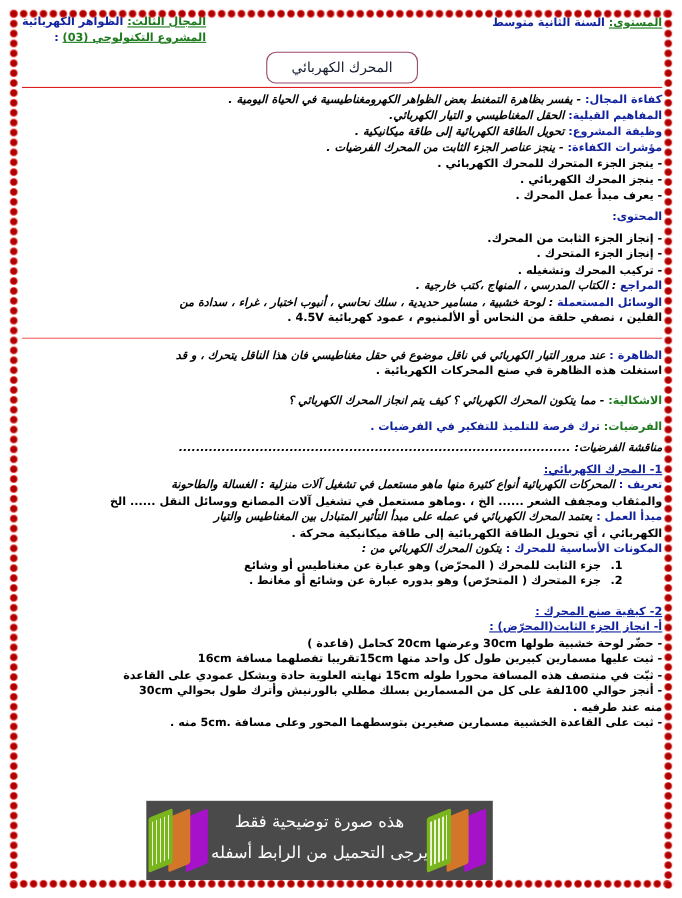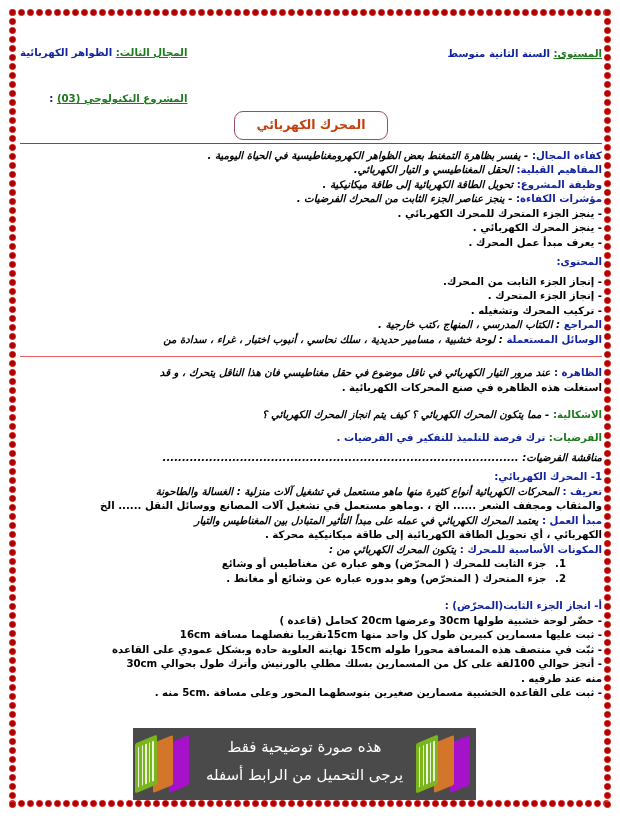--- a/index.html
+++ b/index.html
@@ -68,21 +68,21 @@
     flex-direction: row;
     justify-content: space-between;
     align-items: flex-start;
     width: 100%;
   }
   .header-left, .header-right {
     white-space: nowrap;
   }
   .header-right { text-align: right; }
   .header-left { text-align: left; padding-top: 1px; }
-  .hline { white-space: nowrap; margin-top: 32px; }
+  .hline { white-space: nowrap; }
   .lbl-green {
     color: #1f7a1f;
     text-decoration: underline;
   }
   .lbl-blue {
     color: #12239e;
   }
   .lbl-green-hl {
     color: #1f7a1f;
   }
@@ -93,23 +93,23 @@
   .title-wrap {
     display: flex;
     justify-content: center;
     margin-top: 4px;
     margin-bottom: 3px;
   }
   .title-pill {
     border: 1.6px solid #9a4a6e;
     border-radius: 9px;
     padding: 4px 22px 5px 22px;
-    color: #c2410c;
+    color: #0f172a;
     font-size: 12.5px;
-    font-weight: bold;
+    font-weight: normal;
     background: #ffffff;
     letter-spacing: 0;
   }
 
   
   .rule-top {
     height: 0;
     border-top: 1.6px solid #e02020;
     margin: 1px 0 5px 0;
   }
@@ -140,33 +140,34 @@
   .li-idx {
     display: inline-block;
     min-width: 16px;
     text-align: right;
   }
 
   .dots { letter-spacing: 0.3px; }
 
   .sec-head {
     color: #12239e;
+    text-decoration: underline;
     font-weight: bold;
   }
 
   .spacer-2 { height: 5px; }
   .spacer-3 { height: 9px; }
   .spacer-4 { height: 13px; }
 
   
   .banner {
     position: absolute;
     left: 133px;
     top: 728px;
-    width: 343px;
+    width: 315px;
     height: 72px;
     background: #4a4a4a;
     z-index: 8;
     overflow: hidden;
   }
   .banner-text {
     position: absolute;
     left: 0; right: 0; top: 6px;
     text-align: center;
     color: #ffffff;
@@ -290,20 +291,21 @@
 
     <div class="block">
       <div class="row">
         <span class="lbl-blue">المراجع</span>
         <span class="txt-black">: الكتاب المدرسي ، المنهاج ،كتب خارجية .</span>
       </div>
       <div class="row">
         <span class="lbl-blue">الوسائل المستعملة</span>
         <span class="txt-black">: لوحة خشبية ، مسامير حديدية ، سلك نحاسي ، أنبوب اختبار ، غراء ، سدادة من</span>
       </div>
+      <div class="row">الفلين ، نصفي حلقة من النحاس أو الألمنيوم ، عمود كهربائية 4.5V   .</div>
     </div>
 
     <div class="rule-mid"></div>
 
     <div class="block">
       <div class="row">
         <span class="lbl-blue">الظاهرة :</span>
         <span class="txt-black">عند مرور التيار الكهربائي في ناقل موضوع في حقل مغناطيسي فان هذا الناقل يتحرك ، و قد</span>
       </div>
       <div class="row">استغلت هذه الظاهرة في صنع المحركات الكهربائية .</div>
@@ -361,20 +363,23 @@
           <span class="li-idx">2.</span>
           <span>جزء المتحرك ( المتحرّص) وهو بدوره عبارة عن وشائع أو مغانط .</span>
         </li>
       </ol>
     </div>
 
     <div class="spacer-4"></div>
 
     <div class="block">
       <div class="row">
+        <span class="sec-head">2- كيفية صنع المحرك :</span>
+      </div>
+      <div class="row">
         <span class="sec-head">أ- انجاز الجزء الثابت(المحرّض) :</span>
       </div>
       <div class="row">- حضّر لوحة خشبية طولها 30cm وعرضها  20cm  كحامل (قاعدة )</div>
       <div class="row">- ثبت عليها مسمارين كبيرين طول كل واحد منها  15cmتقريبا تفصلهما مسافة 16cm</div>
       <div class="row">- ثبّت في منتصف هذه المسافة محورا طوله  15cm نهايته العلوية حادة وبشكل عمودي على القاعدة</div>
       <div class="row">- أنجز حوالي 100لفة على كل من المسمارين بسلك مطلي بالورنيش وأترك طول بحوالي 30cm</div>
       <div class="row">منه عند طرفيه .</div>
       <div class="row">- ثبت على القاعدة الخشبية مسمارين صغيرين بتوسطهما المحور وعلى مسافة .5cm  منه .</div>
     </div>
 

